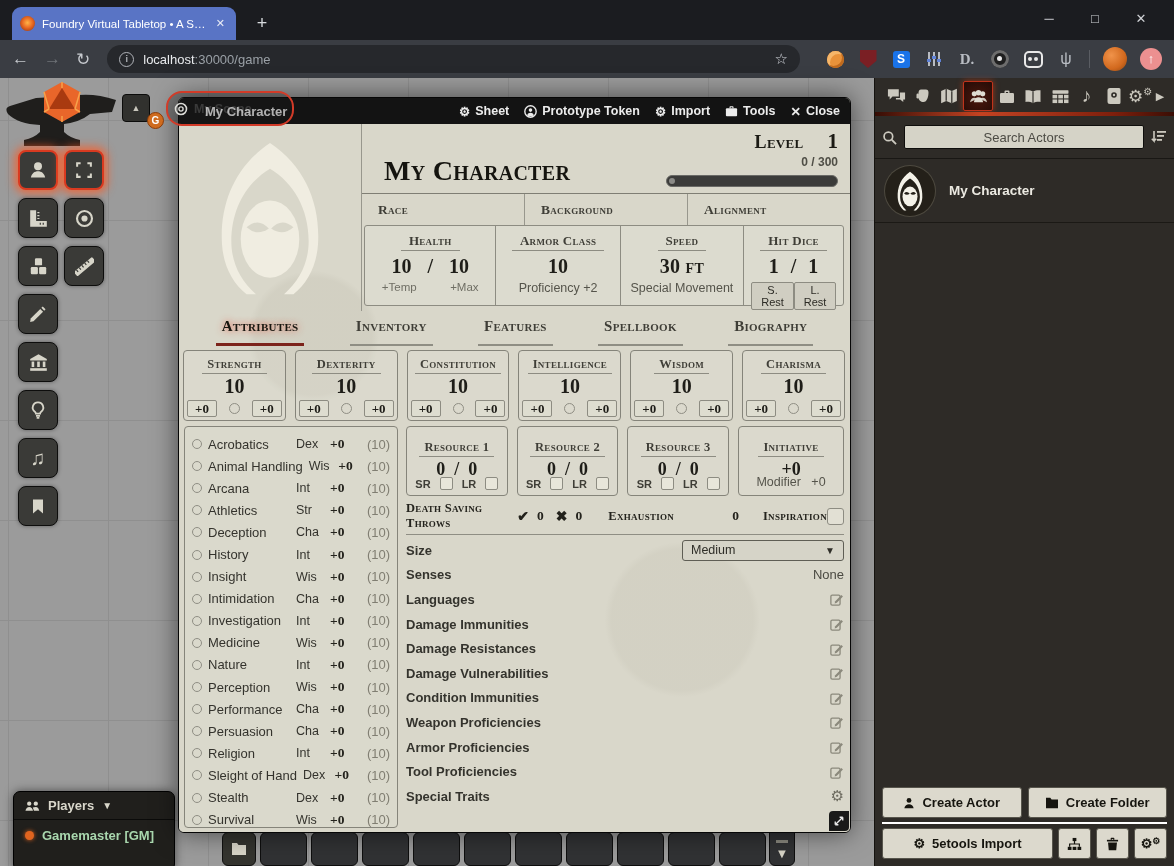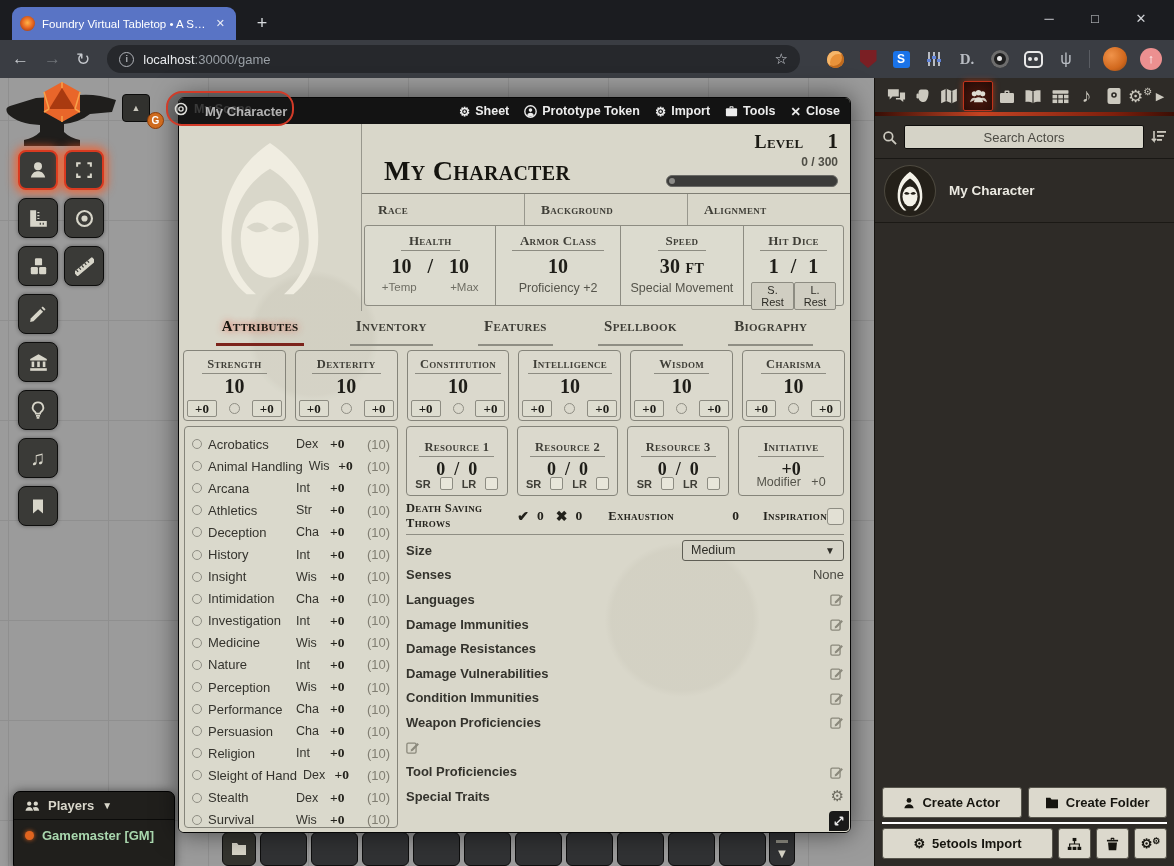--- a/index.html
+++ b/index.html
@@ -830,20 +830,21 @@
               <div class="trrow">
               <span class="tr-label">Weapon Proficiencies</span>
               <span class="editic">
                 <svg width="14" height="14" viewBox="0 0 16 16">
                     <rect x="1" y="3.5" width="10.5" height="11.5" rx="1.5" fill="none" stroke="currentColor" stroke-width="1.5"></rect>
                     <path d="M6 10.5 L13 3.3 L14.8 5.1 L7.8 12.3 L5.3 13z" fill="currentColor"></path>
                   </svg>
               </span>
             </div>
               <div class="trrow">
+              <span class="tr-label">Armor Proficiencies</span>
               <span class="editic">
                 <svg width="14" height="14" viewBox="0 0 16 16">
                     <rect x="1" y="3.5" width="10.5" height="11.5" rx="1.5" fill="none" stroke="currentColor" stroke-width="1.5"></rect>
                     <path d="M6 10.5 L13 3.3 L14.8 5.1 L7.8 12.3 L5.3 13z" fill="currentColor"></path>
                   </svg>
               </span>
             </div>
               <div class="trrow">
               <span class="tr-label">Tool Proficiencies</span>
               <span class="editic">

